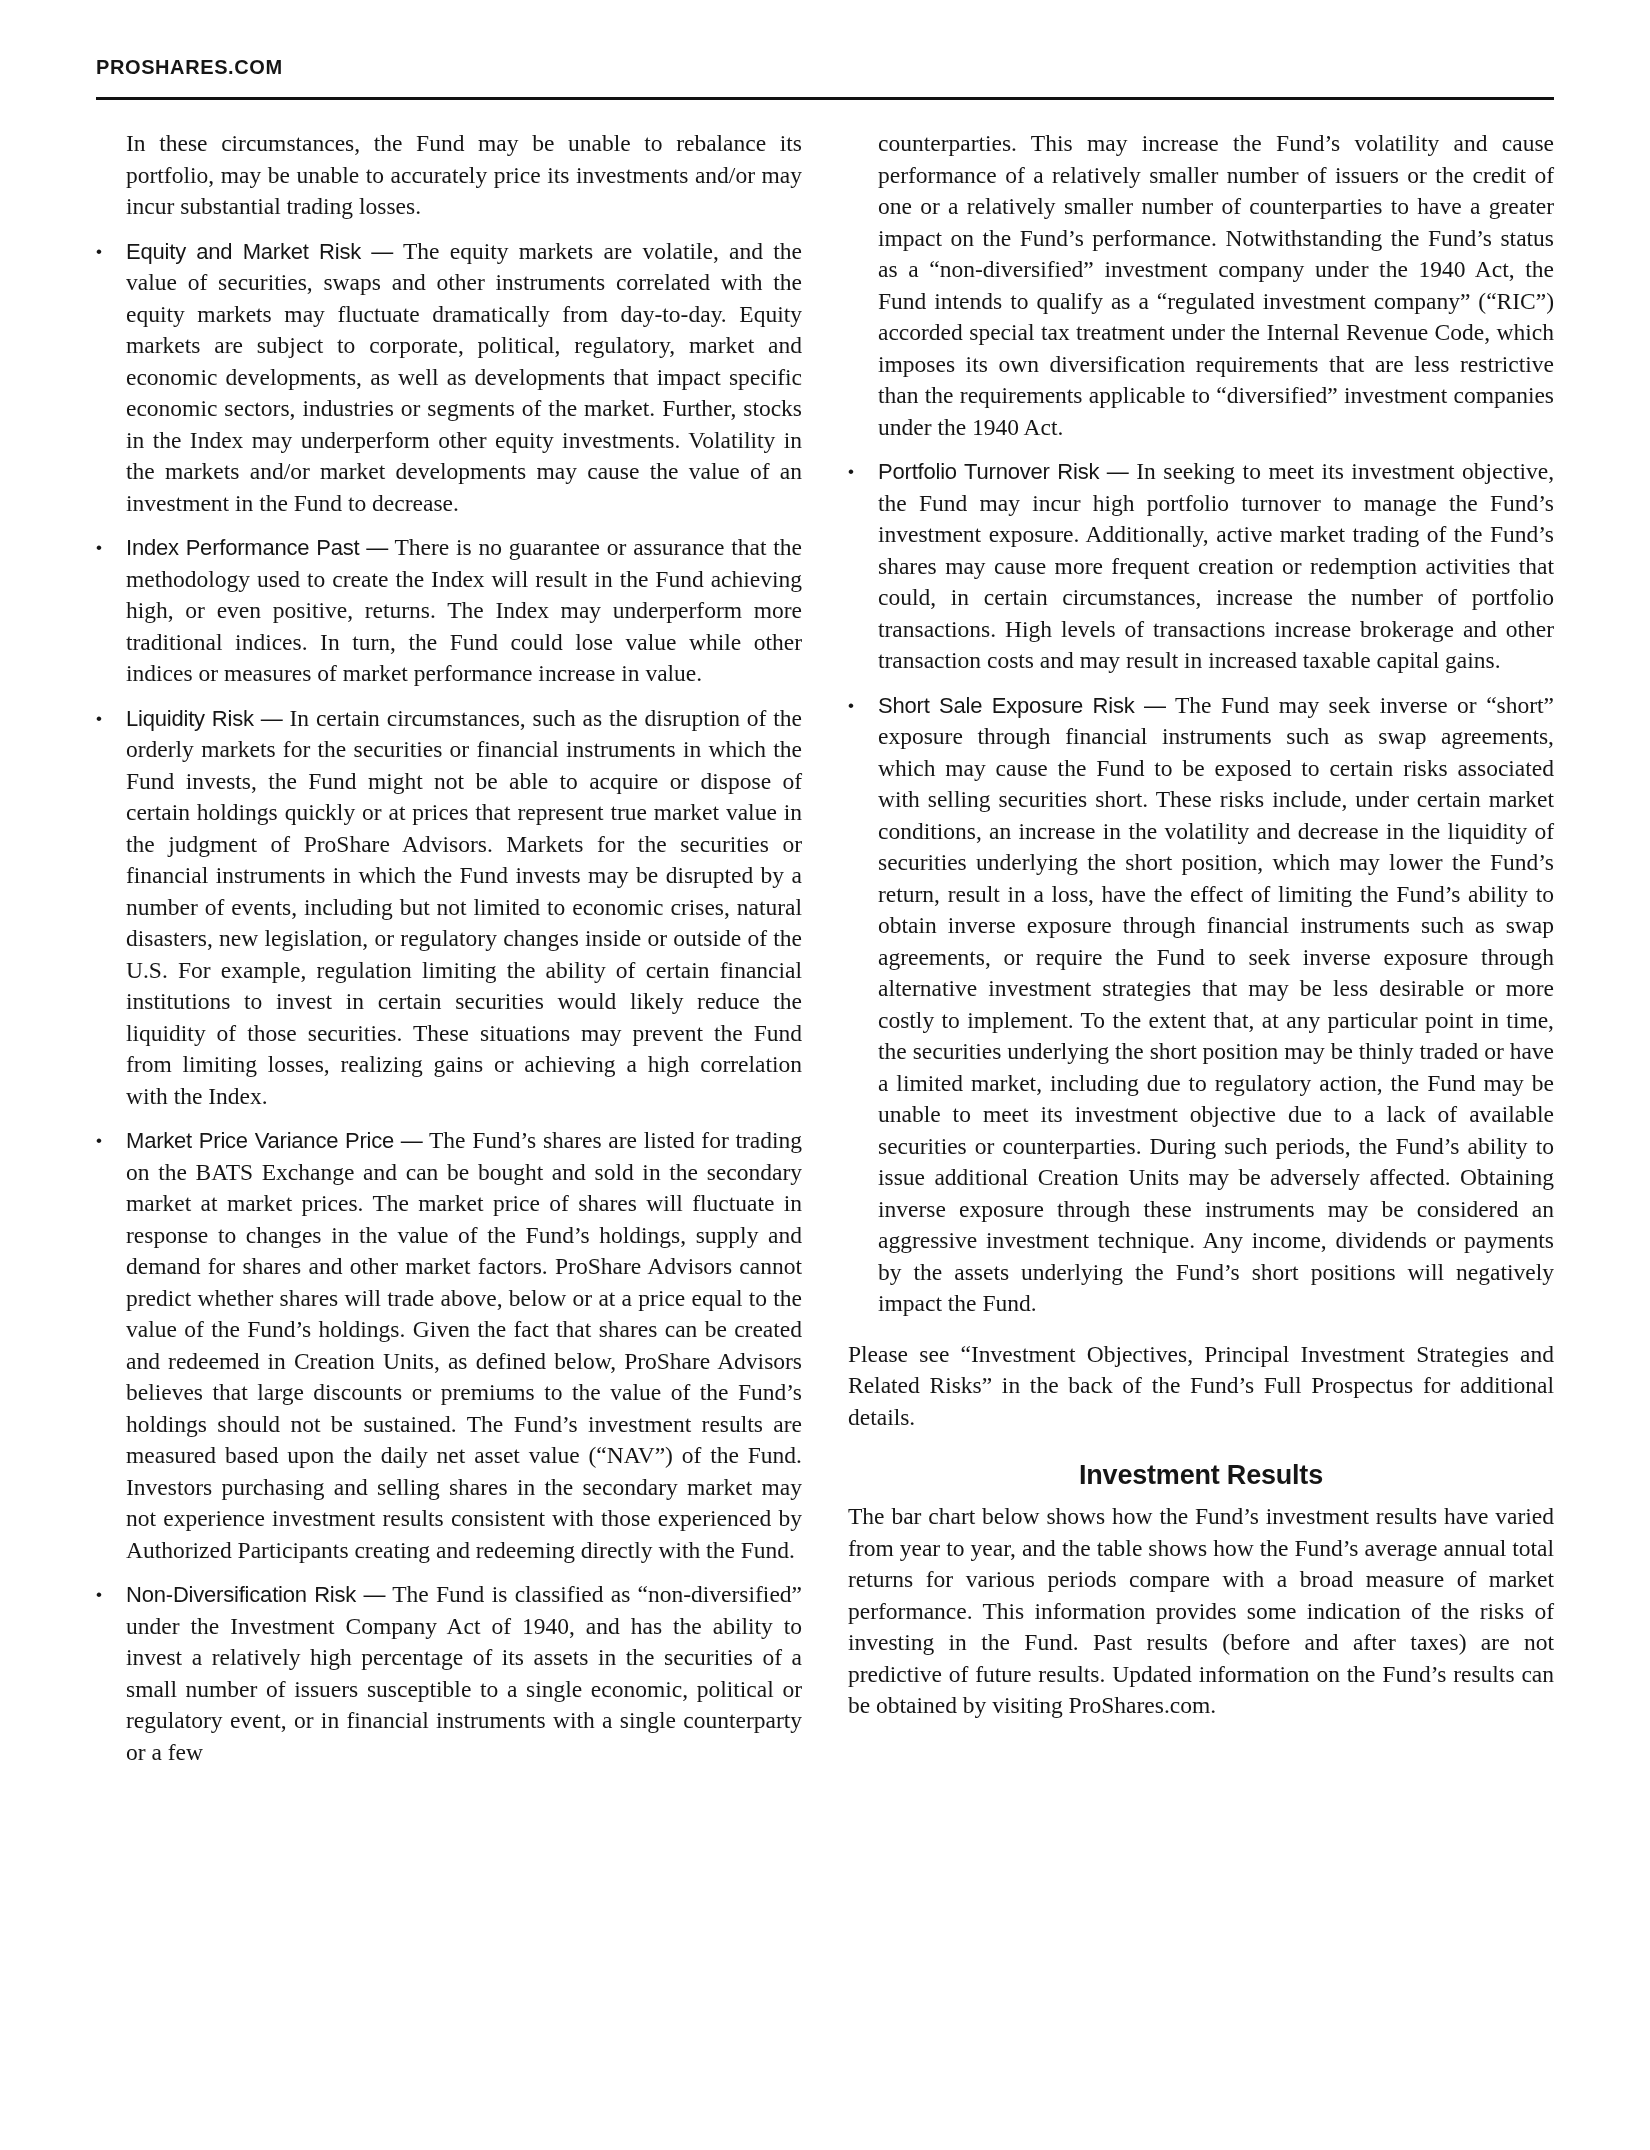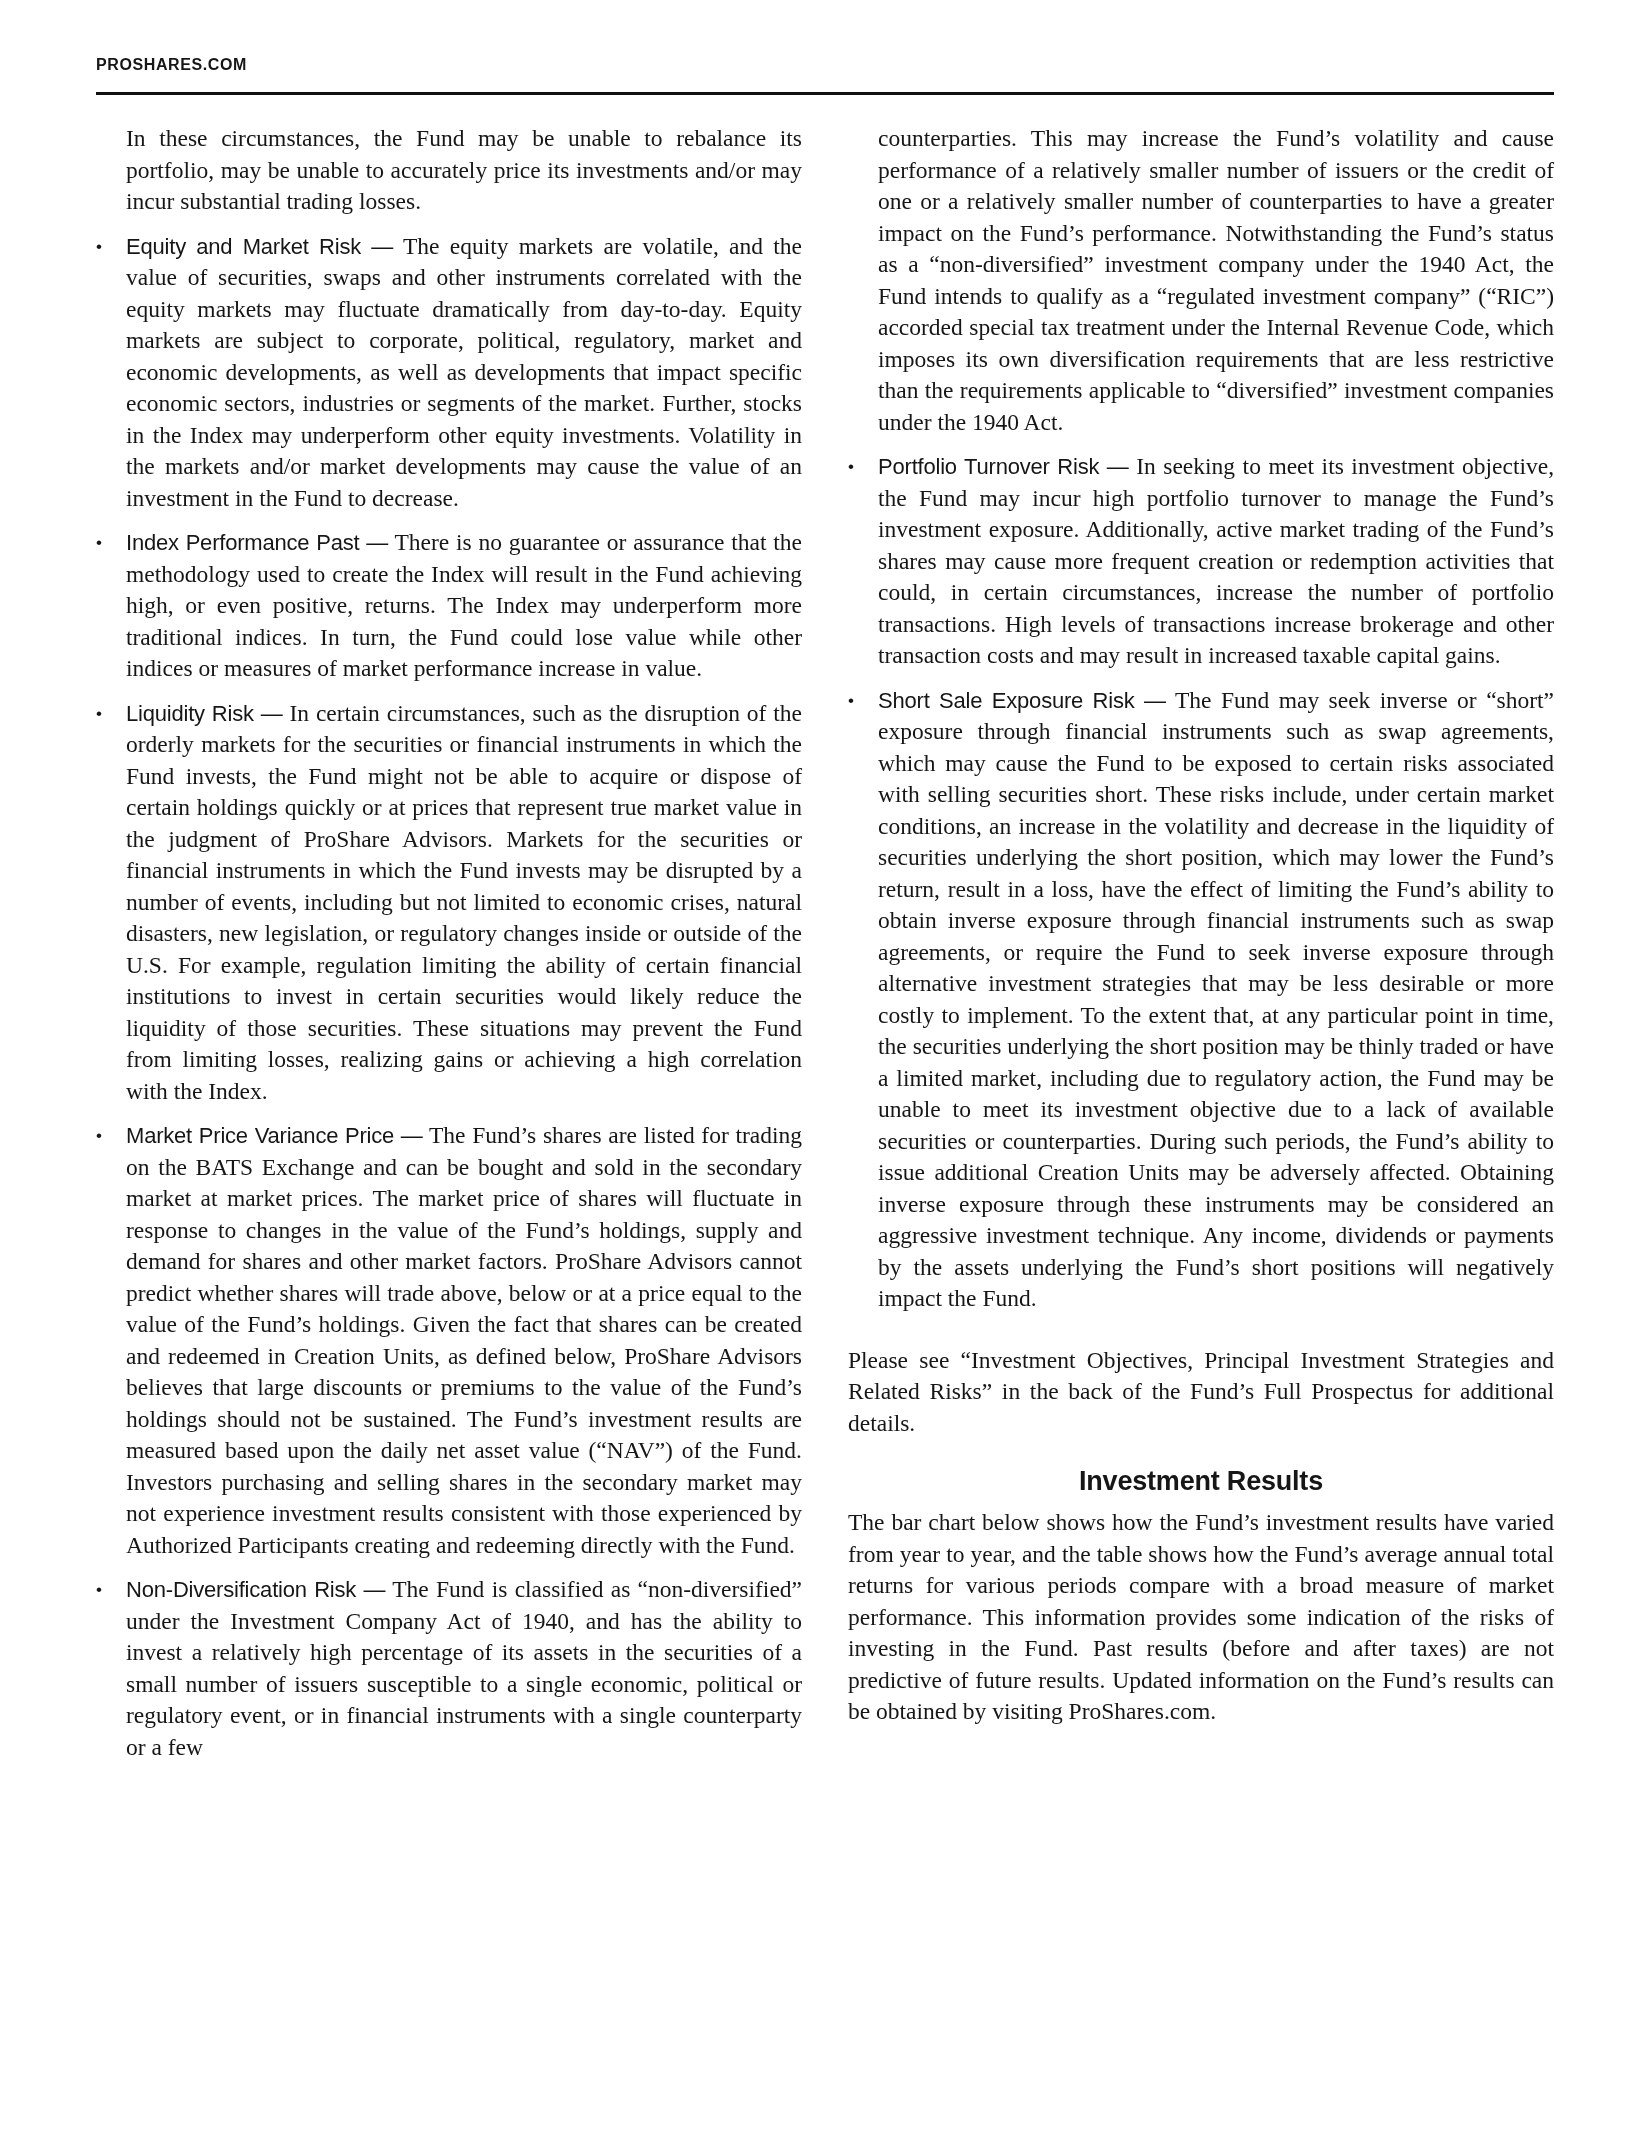--- a/index.html
+++ b/index.html
@@ -17,21 +17,21 @@
   .page-header {
     display: flex;
     justify-content: space-between;
     align-items: center;
     padding-bottom: 18px;
     border-bottom: 3px solid #111;
   }
   .site {
     font-family: "Liberation Sans", sans-serif;
     font-weight: bold;
-    font-size: 16px;
+    font-size: 20px;
     letter-spacing: 0.6px;
   }
   .header-right { display: flex; align-items: center; gap: 22px; }
   .badge {
     border: 3px solid #111;
     border-radius: 10px;
     padding: 6px 10px;
     font-family: "Liberation Sans", sans-serif;
     font-weight: bold;
     font-size: 21px;
@@ -68,21 +68,21 @@
   }
   .bullet-body { flex: 1; min-width: 0; }
 
   .risk-label {
     font-family: "Liberation Sans", sans-serif;
     font-weight: normal;
     font-size: 22px;
     letter-spacing: -0.2px;
   }
 
-  .para { margin-top: 30px; }
+  .para { margin-top: 19px; }
 
   .section-heading {
     font-family: "Liberation Sans", sans-serif;
     font-weight: bold;
     font-size: 27px;
     letter-spacing: -0.2px;
     margin-top: 26px;
     margin-bottom: 10px;
     text-align: center;
     line-height: 32px;

